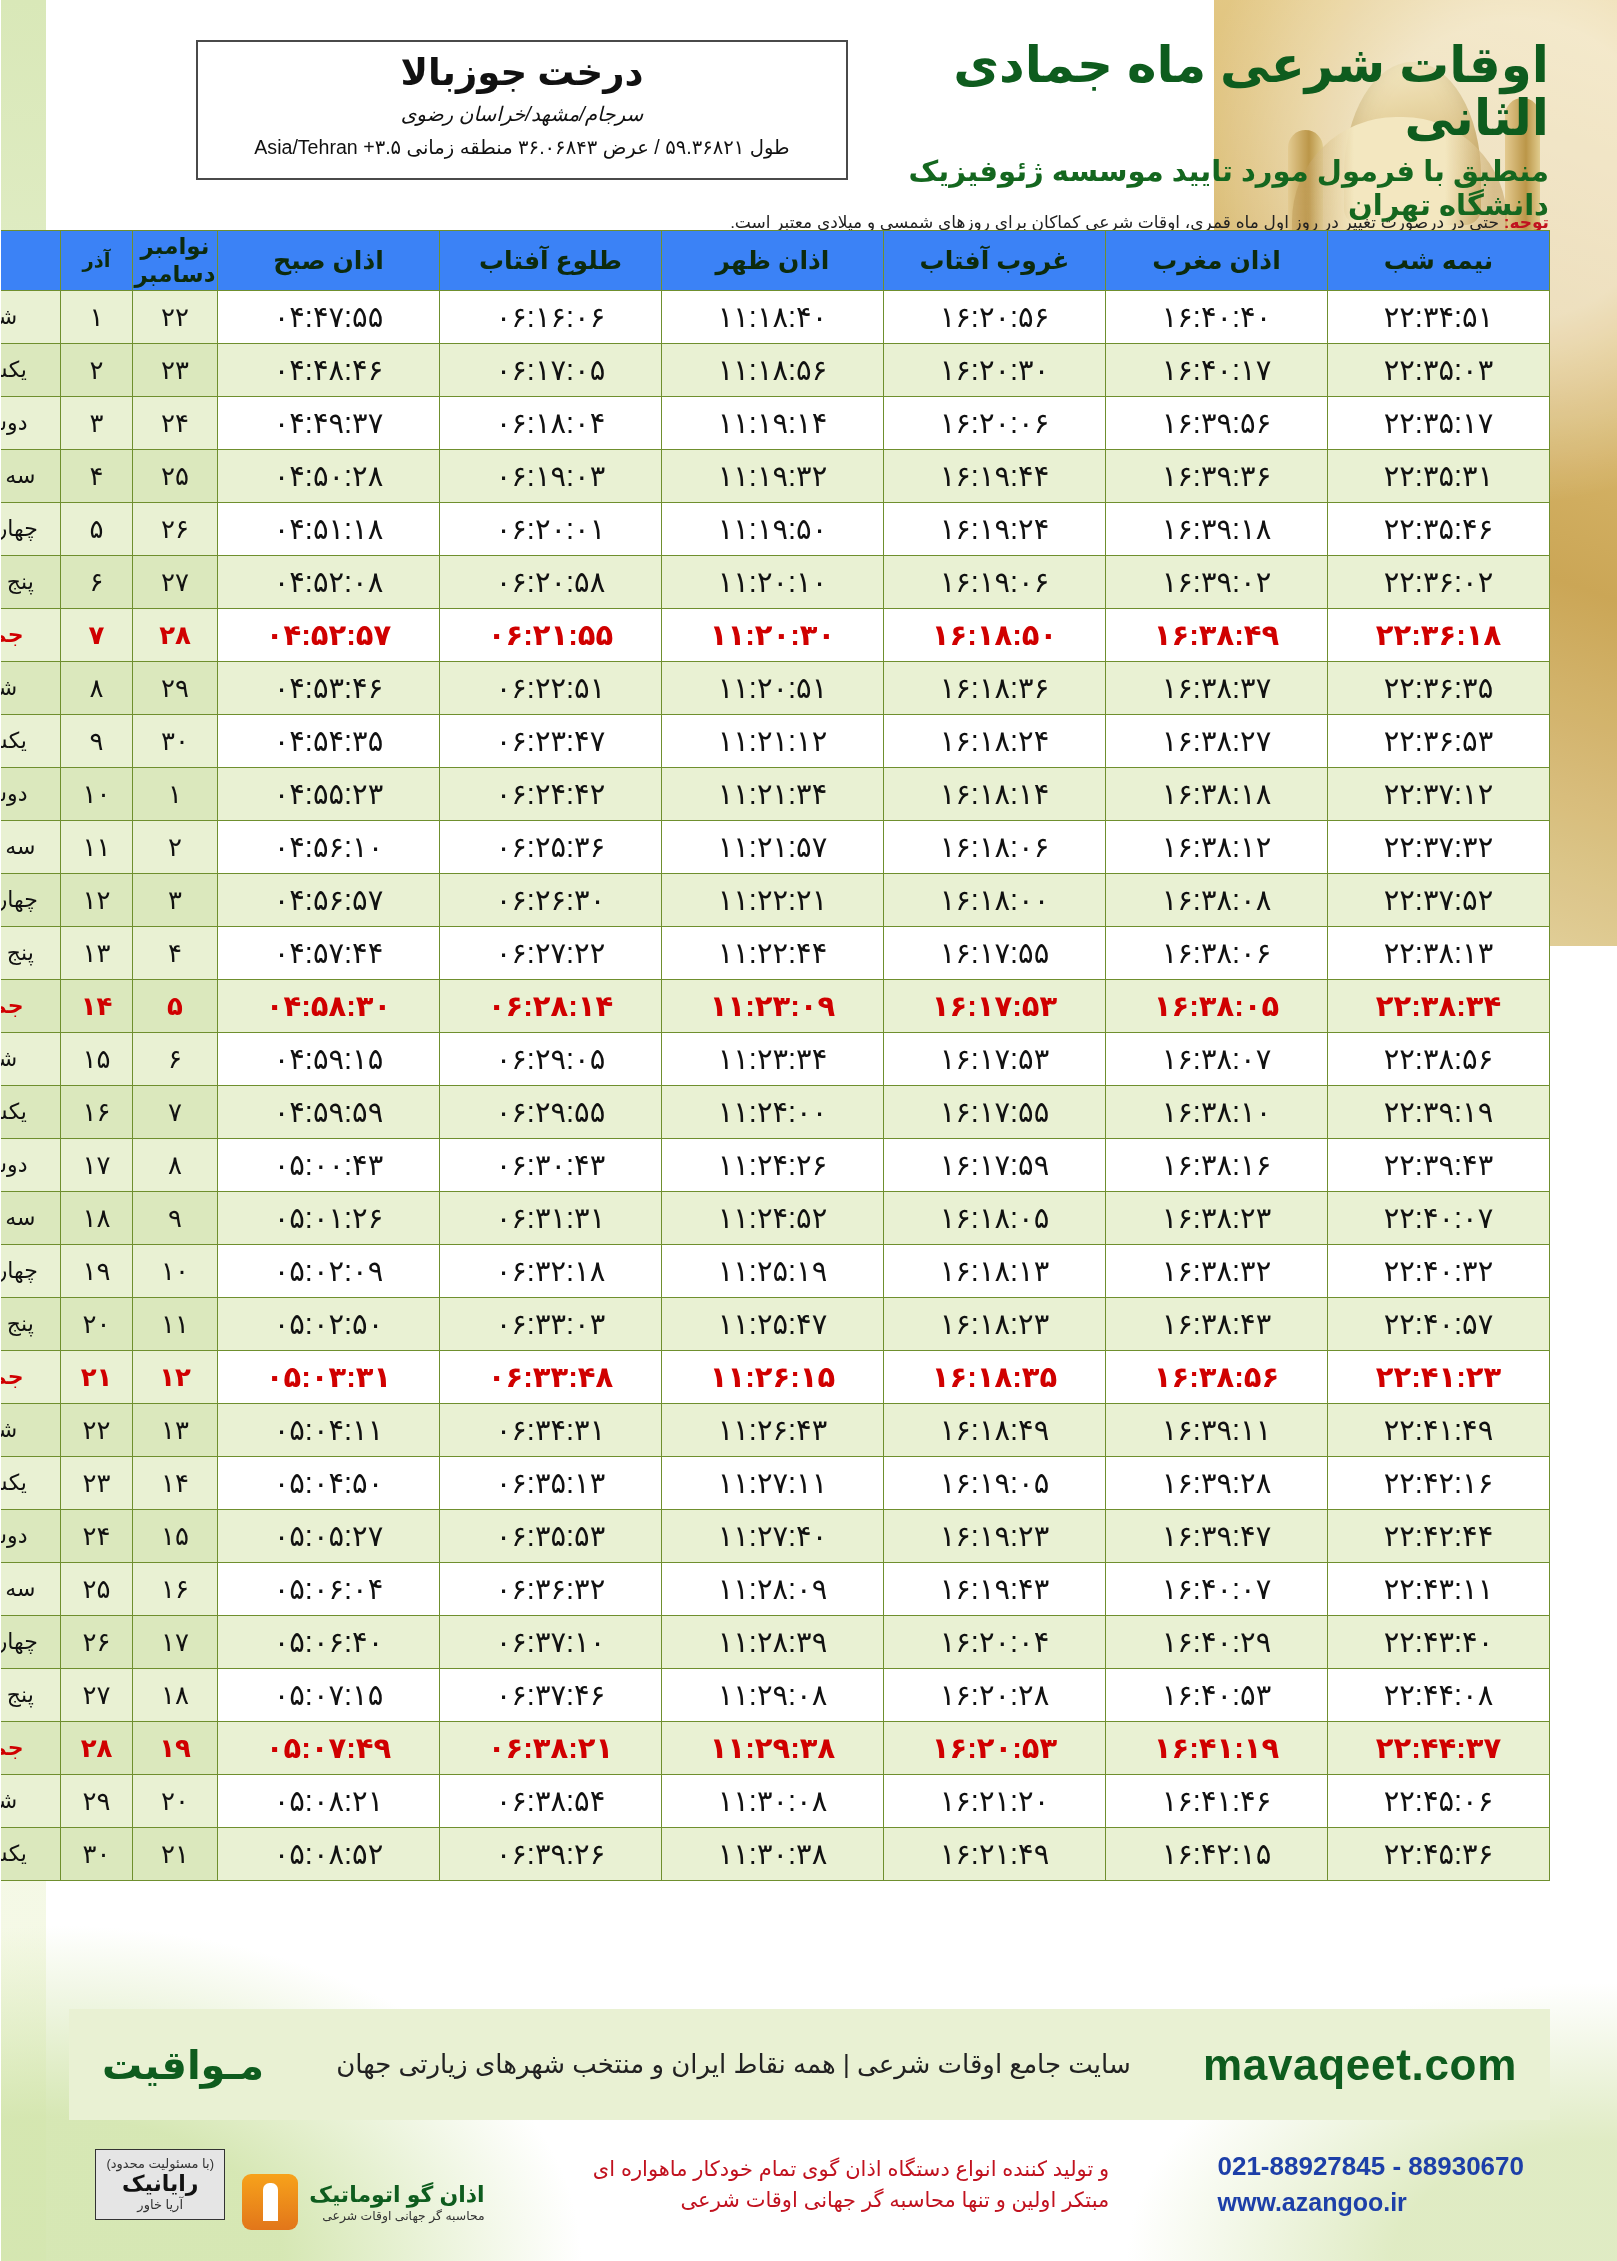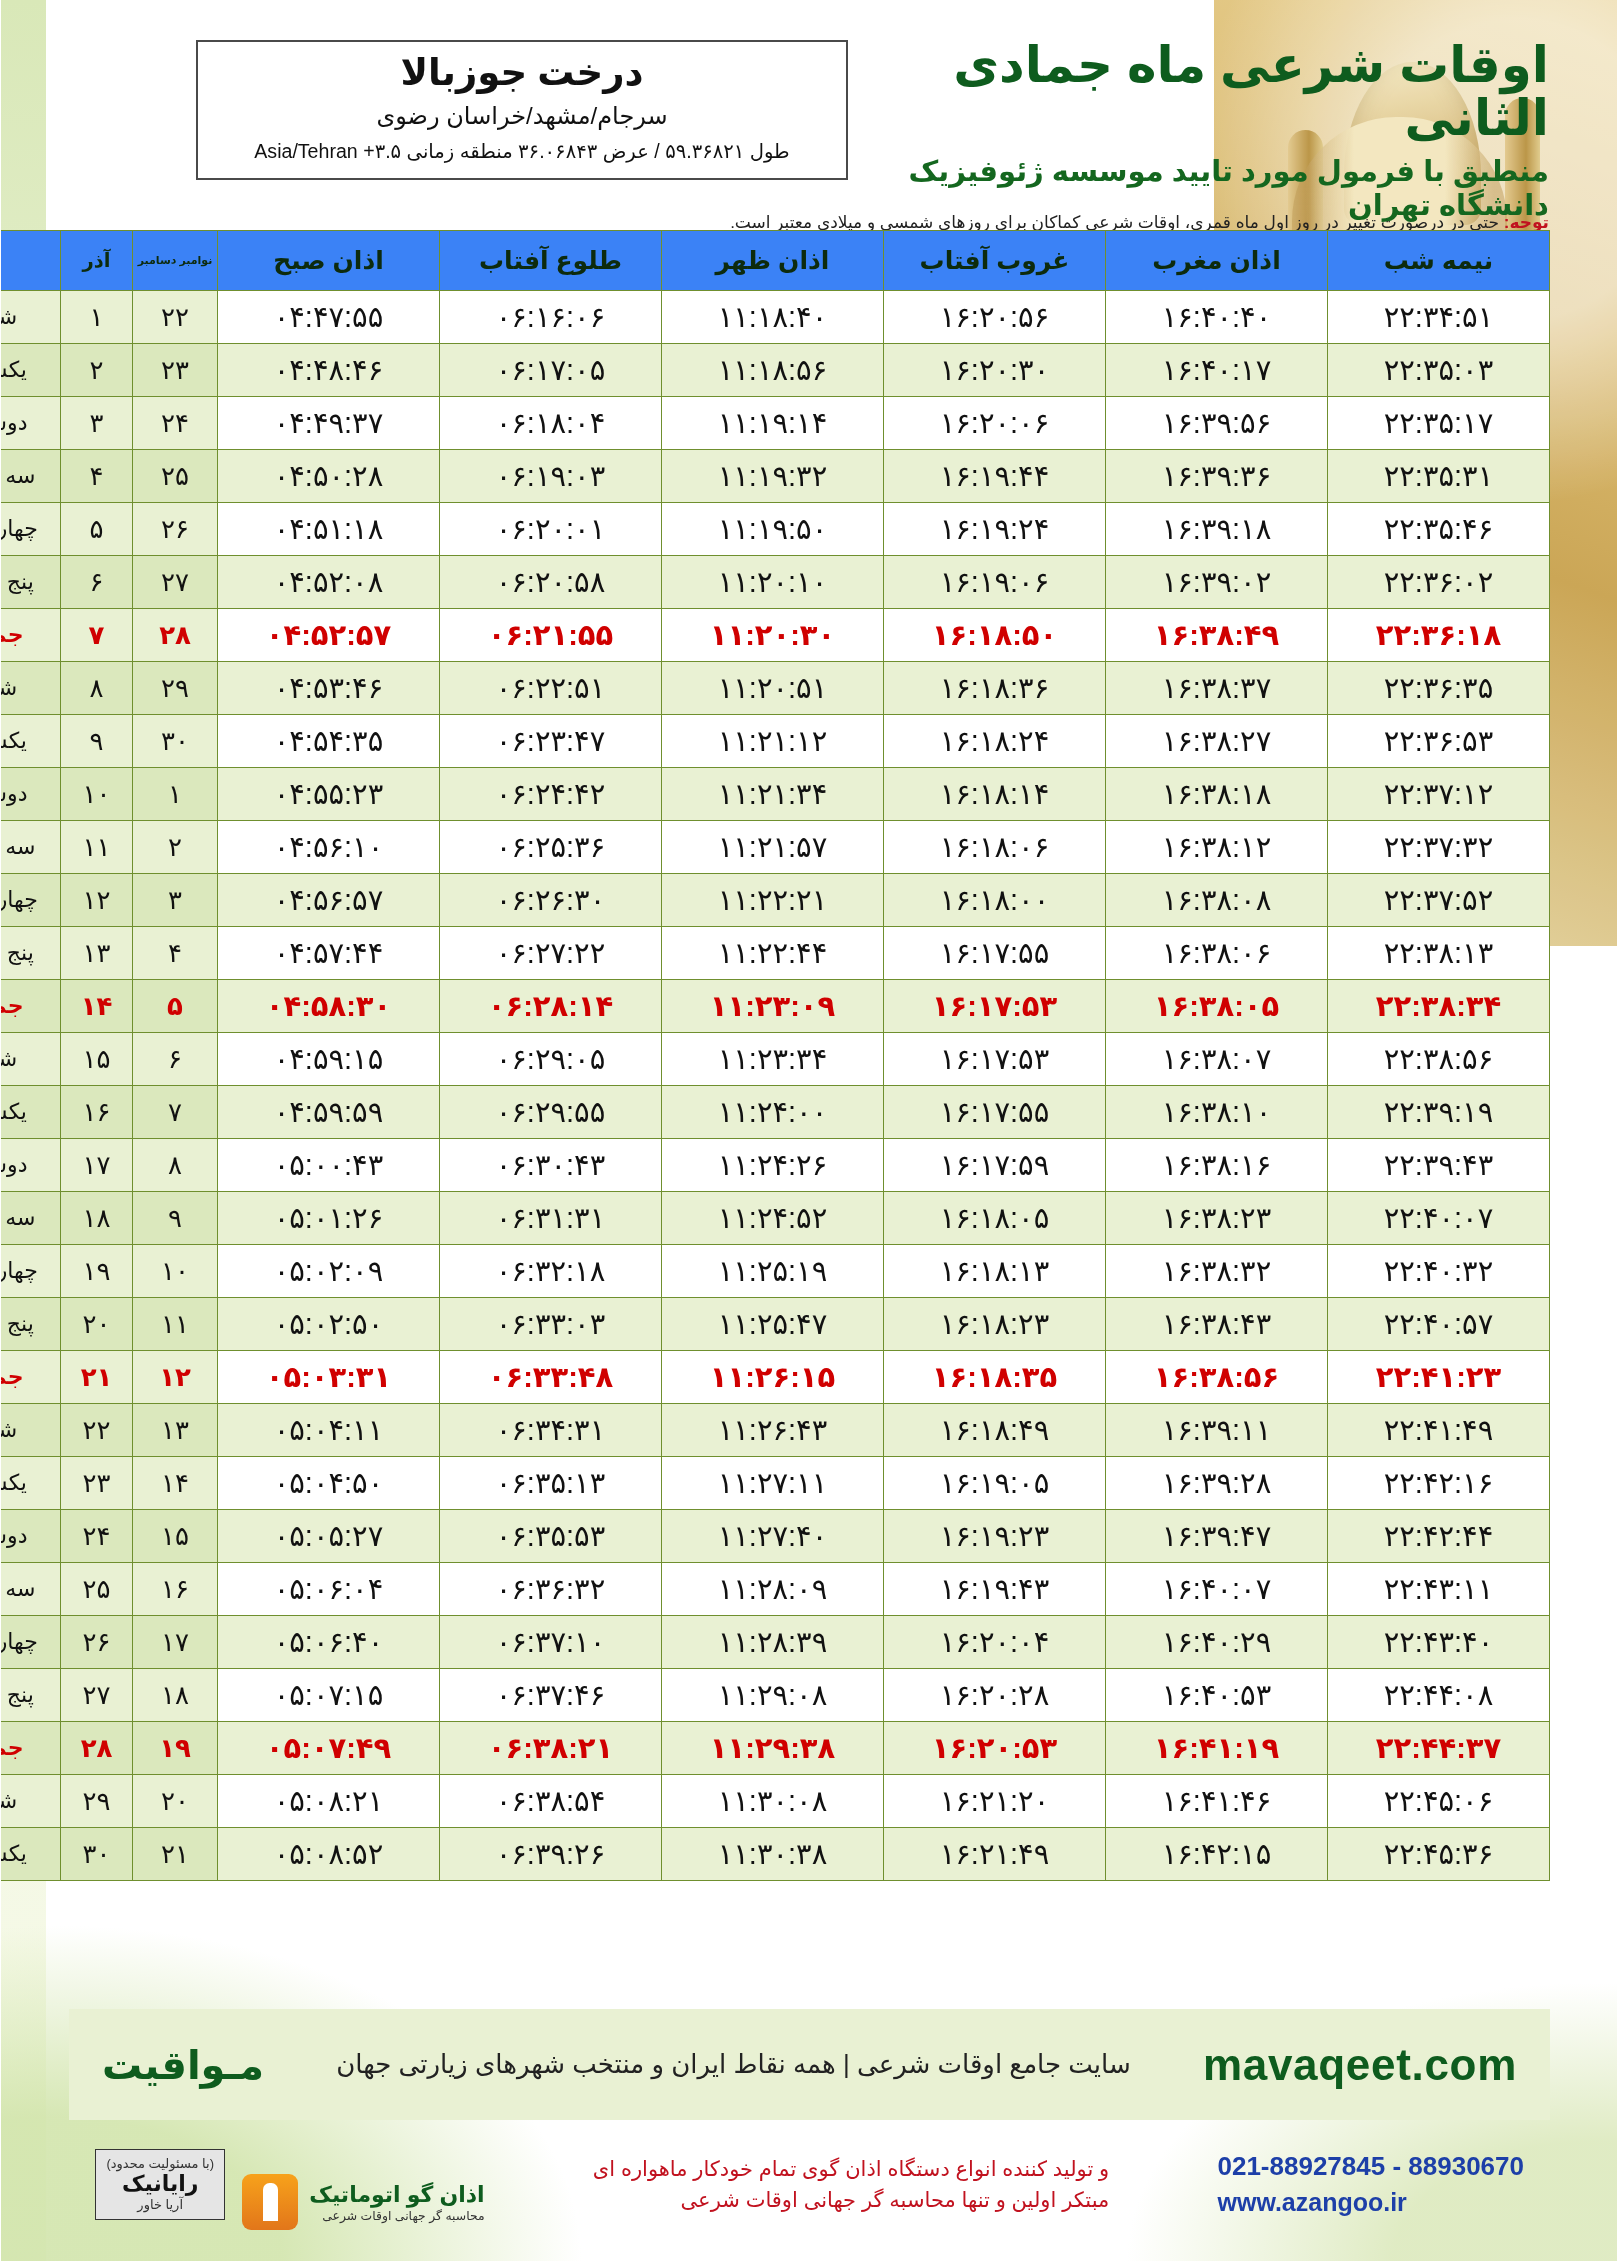--- a/index.html
+++ b/index.html
@@ -57,21 +57,21 @@
 
   
   .header { position:absolute; left:0; top:0; width:1618px; height:215px; }
 
   .loc-box {
     position:absolute; right:770px; top:40px; width:652px; height:140px;
     border:2px solid #4a4a4a; background:#ffffff;
     text-align:center; padding-top:9px;
   }
   .loc-title { font-size:37px; font-weight:bold; letter-spacing:0.7px; }
-  .loc-sub { font-size:24px; margin-top:7.8px; }
+  .loc-sub { font-size:20px; margin-top:7.8px;font-style:italic; }
   .loc-coords { font-size:19.6px; margin-top:10.4px; direction:ltr; unicode-bidi:plaintext; }
 
   .title-wrap { position:absolute; right:69px; top:39px; width:692px; text-align:right; }
   .t1 { font-size:50px; font-weight:bold; color:#0e5c1e; line-height:1.05; }
   .t2 { font-size:29px; font-weight:bold; color:#14671f; margin-top:10.4px; }
   .t3 { font-size:23.5px; color:#222; margin-top:10.4px; }
 
   .note {
     position:absolute; right:69px; top:196px; width:1481px; text-align:right;
     font-size:17px; color:#222;margin-top:16px;
@@ -185,21 +185,21 @@
         <col class="c-dow">
     </colgroup>
     <thead>
       <tr>
         <th>نیمه شب</th>
         <th>اذان مغرب</th>
         <th>غروب آفتاب</th>
         <th>اذان ظهر</th>
         <th>طلوع آفتاب</th>
         <th>اذان صبح</th>
-        <th style="font-size:11px;line-height:1.2">نوامبر دسامبر</th>
+        <th style="font-size:23px;line-height:1.2">نوامبر دسامبر</th>
         <th style="font-size:19.6px">آذر</th>
         <th></th>
 
       </tr>
     </thead>
     <tbody id="tbody">
         <tr>
           <td>۲۲:۳۴:۵۱</td>
           <td>۱۶:۴۰:۴۰</td>
           <td>۱۶:۲۰:۵۶</td>

